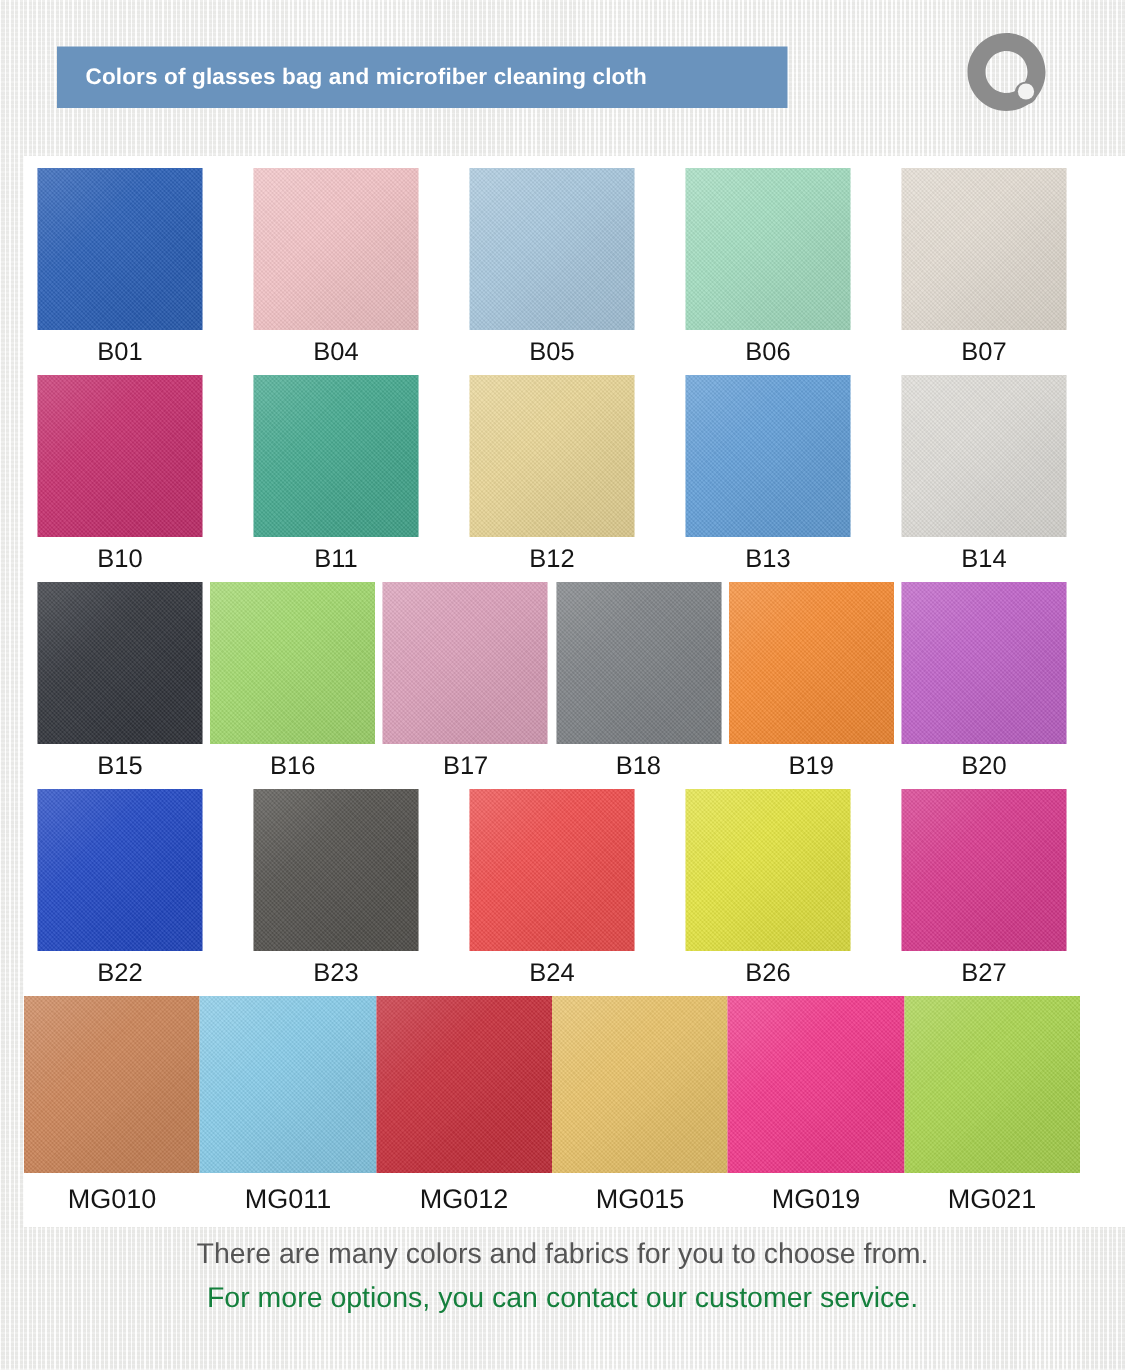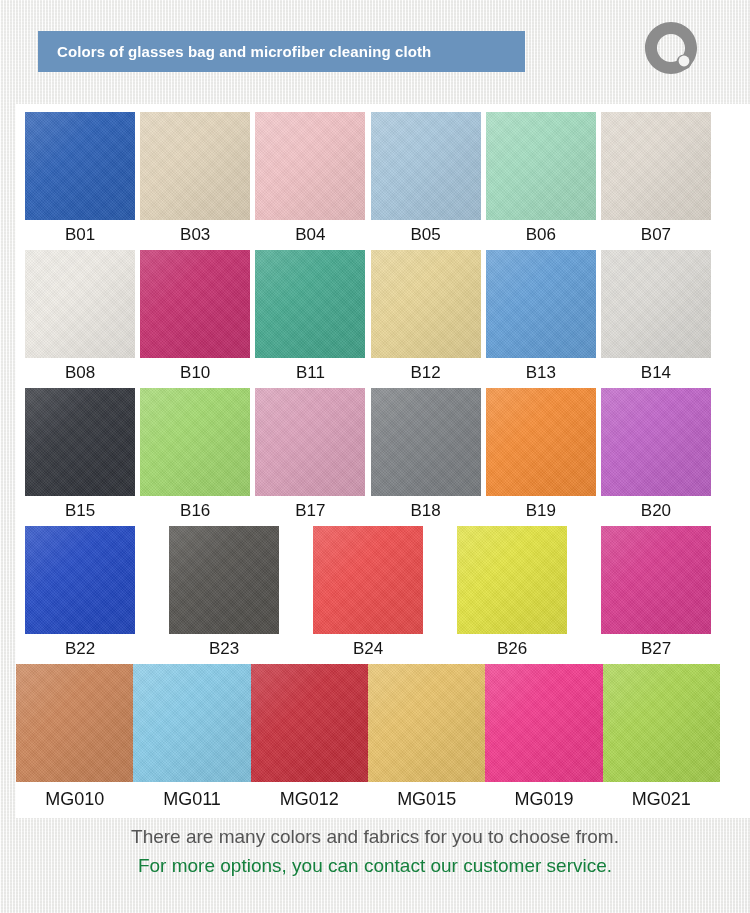--- a/index.html
+++ b/index.html
@@ -155,26 +155,20 @@
 <div id="swatch-panel">
 
   <div class="swatch-row gapped">
     <div class="swatch-cell">
       <div class="chip" style="background-color: rgb(42, 95, 182);">
           <div class="chip-sheen"></div>
         </div>
       <div class="chip-label">B01</div>
     </div>
     <div class="swatch-cell">
-      <div class="chip" style="background-color: rgb(227, 213, 187);">
-          <div class="chip-sheen"></div>
-        </div>
-      <div class="chip-label">B03</div>
-    </div>
-    <div class="swatch-cell">
       <div class="chip" style="background-color: rgb(242, 195, 198);">
           <div class="chip-sheen"></div>
         </div>
       <div class="chip-label">B04</div>
     </div>
     <div class="swatch-cell">
       <div class="chip" style="background-color: rgb(168, 199, 221);">
           <div class="chip-sheen"></div>
         </div>
       <div class="chip-label">B05</div>
@@ -187,26 +181,20 @@
     </div>
     <div class="swatch-cell">
       <div class="chip" style="background-color: rgb(227, 220, 210);">
           <div class="chip-sheen"></div>
         </div>
       <div class="chip-label">B07</div>
     </div>
   </div>
 
   <div class="swatch-row gapped">
-    <div class="swatch-cell">
-      <div class="chip" style="background-color: rgb(239, 236, 230);">
-          <div class="chip-sheen"></div>
-        </div>
-      <div class="chip-label">B08</div>
-    </div>
     <div class="swatch-cell">
       <div class="chip" style="background-color: rgb(198, 47, 110);">
           <div class="chip-sheen"></div>
         </div>
       <div class="chip-label">B10</div>
     </div>
     <div class="swatch-cell">
       <div class="chip" style="background-color: rgb(69, 169, 143);">
           <div class="chip-sheen"></div>
         </div>

